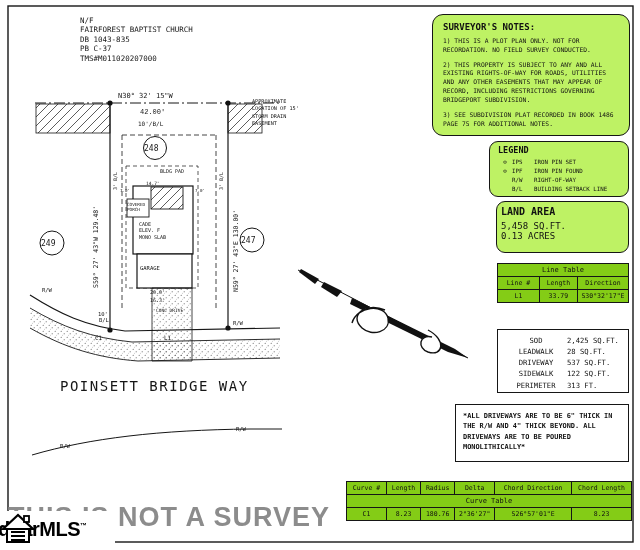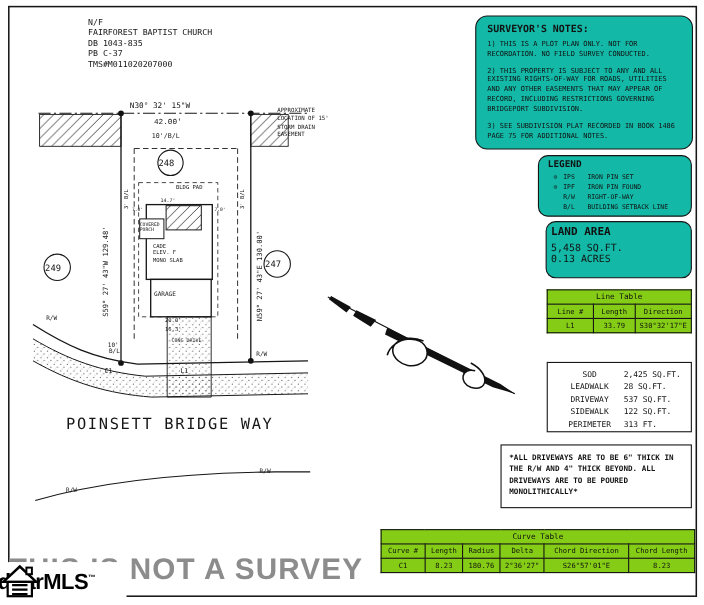--- a/index.html
+++ b/index.html
@@ -3,21 +3,21 @@
 <meta charset="utf-8">
 <style>
   html,body{margin:0;padding:0;background:#fff;}
   #canvas{position:relative;width:640px;height:550px;background:#fff;overflow:hidden;
           font-family:"DejaVu Sans Mono",monospace;color:#111;}
   svg{position:absolute;left:0;top:0;}
   .lbl{position:absolute;color:#161616;white-space:nowrap;line-height:1.25;}
   .wrap{white-space:normal;}
   .ctr{text-align:left;}
   .vtext{writing-mode:vertical-rl;transform:rotate(180deg);}
-  .rbox{position:absolute;border:1.4px solid #161616;border-radius:11px;background:#14b8a6;box-sizing:border-box;}
+  .rbox{position:absolute;border:1.4px solid #161616;border-radius:11px;background:#bef264;box-sizing:border-box;}
   .sbox{position:absolute;border:1.4px solid #161616;background:#fff;box-sizing:border-box;}
   table{border-collapse:collapse;background:#84cc16;table-layout:fixed;width:100%;}
   th,td{border:1px solid #161616;font-family:"DejaVu Sans Mono",monospace;
         font-weight:normal;text-align:center;padding:2px 1px;overflow:hidden;}
   .note-p{margin:0 0 6px 0;font-size:6.3px;line-height:1.4;}
   .legend-row{display:flex;align-items:center;font-size:5.8px;line-height:1.55;}
   .legend-sym{width:14px;text-align:center;flex:0 0 14px;}
   .legend-key{width:22px;flex:0 0 22px;}
   .qty-row{display:flex;font-size:7.2px;line-height:1.55;}
   .qty-label{flex:0 0 62px;text-align:center;}
@@ -237,30 +237,30 @@
       <colgroup>
         <col style="width:14%">
           <col style="width:12%">
           <col style="width:12%">
         <col style="width:14%">
           <col style="width:27%">
           <col style="width:21%">
       </colgroup>
       <tbody>
           <tr>
-            <th colspan="6" style="font-size:7px;">Curve Table</th>
-          </tr>
-      <tr>
         <th>Curve #</th>
         <th>Length</th>
         <th>Radius</th>
         <th>Delta</th>
         <th>Chord Direction</th>
         <th>Chord Length</th>
       </tr>
+      <tr>
+            <th colspan="6" style="font-size:7px;">Curve Table</th>
+          </tr>
       <tr>
         <td>C1</td>
         <td>8.23</td>
         <td>180.76</td>
         <td>2°36'27"</td>
         <td>S26°57'01"E</td>
         <td>8.23</td>
       </tr>
     </tbody>
       </table>

